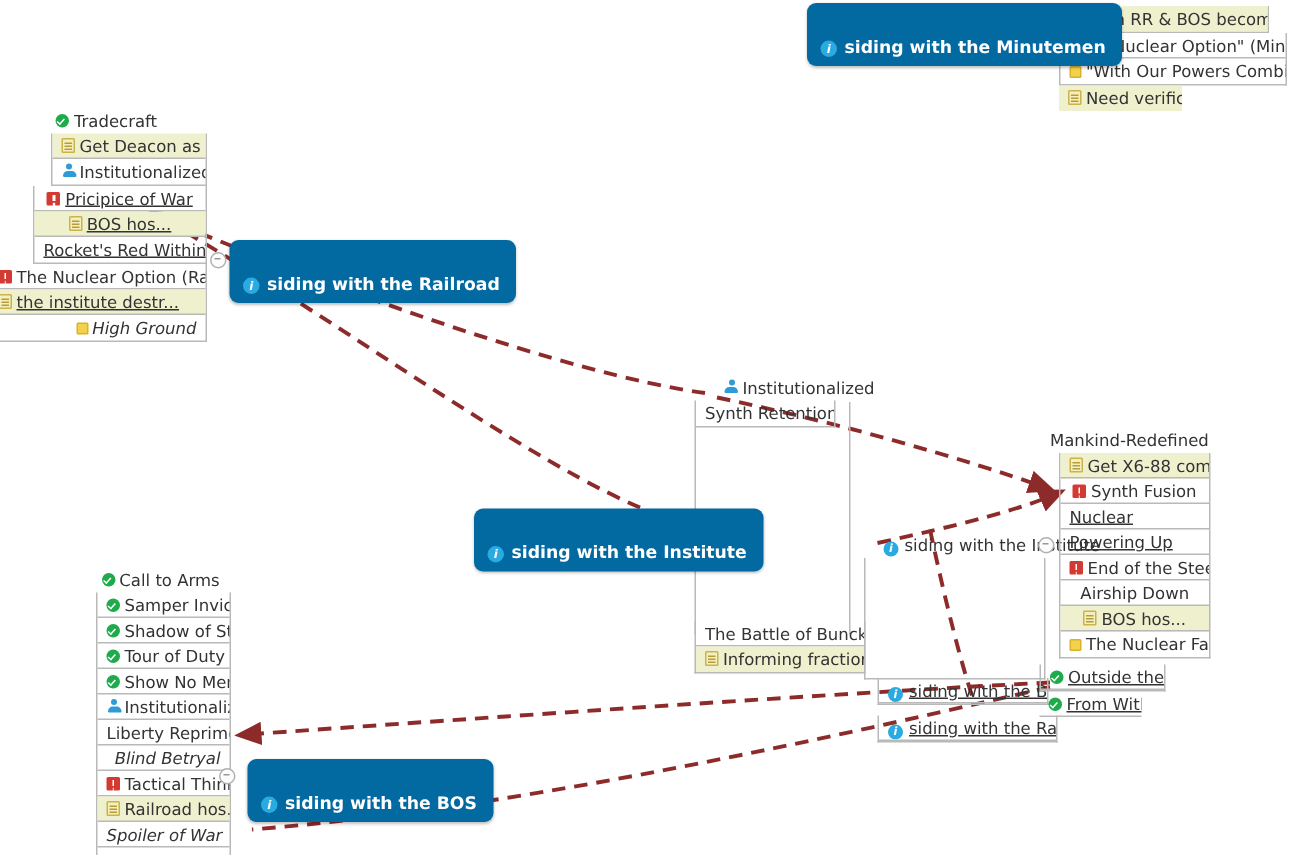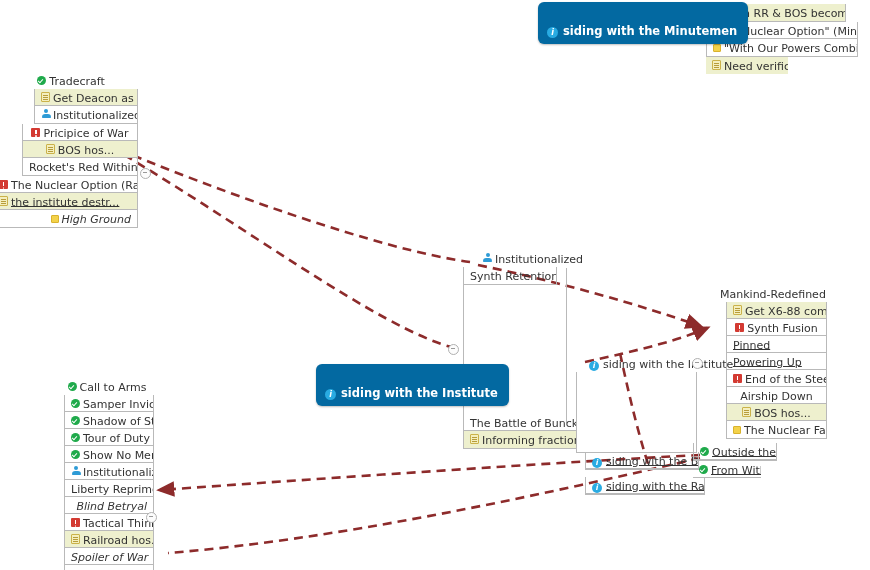--- a/index.html
+++ b/index.html
@@ -160,38 +160,44 @@
 
       <path d="M700,13 L707,13" stroke-dasharray="0"></path>
     </g>
   </svg>
 
   <div class="callout" style="left:538px;top:2px;">
     <span class="ic-i">i</span><span>siding with the Minutemen</span>
   </div>
   <div class="handle" style="left:698px;top:10px;"></div>
 
+  <div class="callout" style="left:153px;top:160px;">
+    <span class="ic-i">i</span><span>siding with the Railroad</span>
+  </div>
   <div class="handle" style="left:140px;top:168px;"></div>
 
-  <div class="callout" style="left:316px;top:339px;margin-top:25px;">
+  <div class="callout" style="left:316px;top:339px;">
     <span class="ic-i">i</span><span>siding with the Institute</span>
   </div>
   <div class="handle" style="left:448px;top:344px;"></div>
 
+  <div class="callout" style="left:165px;top:506px;">
+    <span class="ic-i">i</span><span>siding with the BOS</span>
+  </div>
   <div class="handle" style="left:146px;top:512px;"></div>
 
   <div class="group" style="left:6px;top:72px;width:130px;">
     <div class="freerow center" style="text-align:center;">
       <span class="ic ic-check"></span><span class="lbl">Tradecraft</span>
     </div>
     <div class="box" style="margin-left:28px;width:102px;">
       <div class="row note center"><span class="ic ic-note"></span><span class="lbl">Get Deacon as co...</span></div>
       <div class="row plain center"><span class="ic ic-person"></span><span class="lbl">Institutionalized</span></div>
     </div>
-    <div class="box" style="margin-left:16px;width:114px;">
+    <div class="box" style="margin-left:16px;width:114px;text-decoration:underline;">
       <div class="row plain center"><span class="ic ic-flag"></span><span class="lbl">Pricipice of War</span></div>
       <div class="row note center"><span class="ic ic-note"></span><span class="lbl">BOS hos...</span></div>
       <div class="row plain center"><span class="lbl">Rocket's Red Within</span></div>
     </div>
     <div class="box" style="margin-left:-14px;width:144px;">
       <div class="row plain center"><span class="ic ic-flag"></span><span class="lbl">The Nuclear Option (Railroad)</span></div>
       <div class="row note left"><span class="ic ic-note"></span><span class="lbl">the institute destr...</span></div>
       <div class="row plain right"><span class="ic ic-sq"></span><span class="lbl">High Ground</span></div>
     </div>
   </div>
@@ -243,28 +249,28 @@
     <div class="box" style="width:112px;">
       <div class="row plain left nb" style="border-bottom:1px solid #b9b9b9;"><span class="inline-i">i</span><span class="lbl">siding with the BOS</span></div>
     </div>
   </div>
   <div class="group" style="left:585px;top:477px;width:118px;">
     <div class="box" style="width:118px;">
       <div class="row plain left nb" style="border-bottom:1px solid #b9b9b9;"><span class="inline-i">i</span><span class="lbl">siding with the Railroad</span></div>
     </div>
   </div>
 
-  <div class="group" style="left:720px;top:285px;width:105px;">
+  <div class="group" style="left:700px;top:285px;width:105px;">
     <div class="freerow center" style="text-align:center;">
       <span class="lbl">Mankind-Redefined</span>
     </div>
     <div class="box" style="width:99px;margin-left:6px;">
       <div class="row note center"><span class="ic ic-note"></span><span class="lbl">Get X6-88 compa...</span></div>
       <div class="row plain center"><span class="ic ic-flag"></span><span class="lbl">Synth Fusion</span></div>
-      <div class="row plain left"><span class="lbl">Pinned</span></div>
+      <div class="row plain left"><span class="lbl">Nuclear</span></div>
       <div class="row plain left"><span class="lbl">Powering Up</span></div>
       <div class="row plain center"><span class="ic ic-flag"></span><span class="lbl">End of the Steel</span></div>
       <div class="row plain center"><span class="lbl">Airship Down</span></div>
       <div class="row note center"><span class="ic ic-note"></span><span class="lbl">BOS hos...</span></div>
       <div class="row plain center nb"><span class="ic ic-sq"></span><span class="lbl">The Nuclear Family</span></div>
     </div>
   </div>
 
   <div class="group" style="left:693px;top:443px;width:95px;">
     <div class="box" style="width:82px;">

